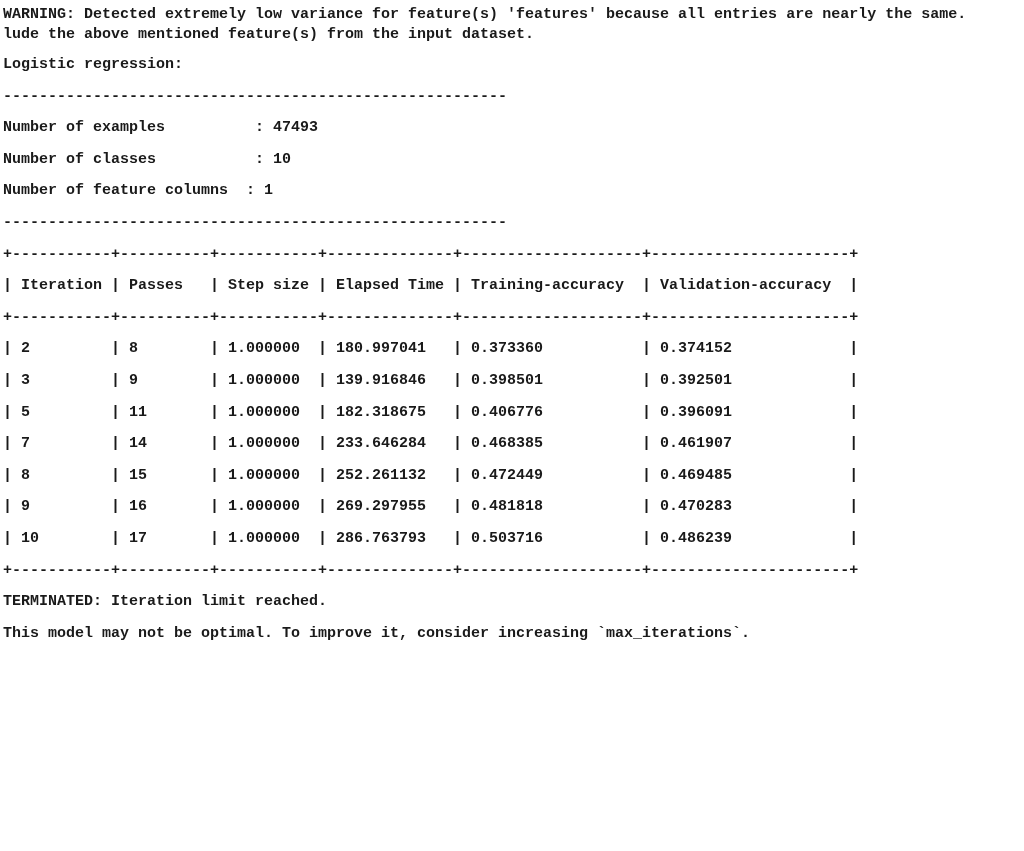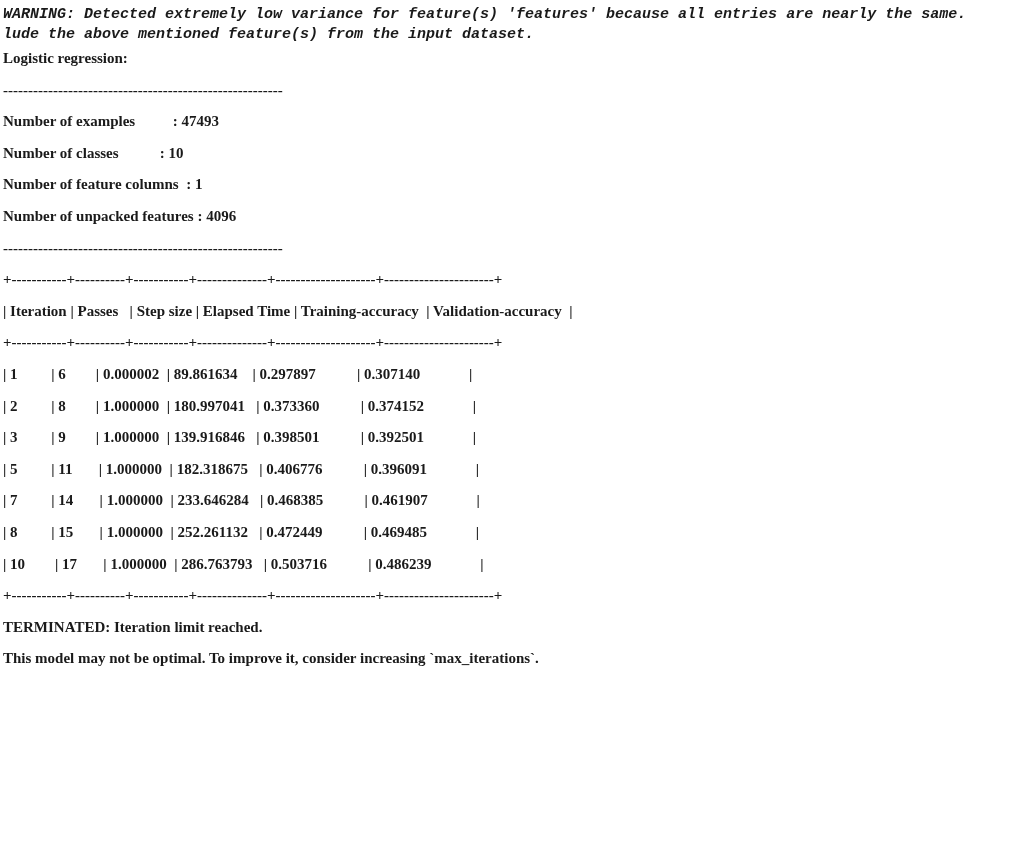--- a/index.html
+++ b/index.html
@@ -15,23 +15,22 @@
     font-size: 15px;
     font-weight: bold;
     color: #1a1a1a;
     letter-spacing: 0;
   }
   .line {
     white-space: pre;
     line-height: 20px;
     height: 20px;
     margin-bottom: 11.6px;
-    font-family: Liberation Serif, serif;
   }
-  .para { margin-bottom: 3px; font-style: italic; }
+  .para { margin-bottom: 10px; }
   .para-line {
     white-space: pre;
     line-height: 20px;
     height: 20px;
   }
 </style>
 </head>
 <body>
 
 <div id="console">
@@ -42,36 +41,35 @@
   </div>
 
   <div class="line">Logistic regression:</div>
 
   <div class="line">--------------------------------------------------------</div>
 
   <div id="stats-container">
       <div class="line">Number of examples          : 47493</div>
       <div class="line">Number of classes           : 10</div>
       <div class="line">Number of feature columns  : 1</div>
-      <div class="line">Number of unpacked features : 4096</div>
     </div>
 
 
   <div class="line">--------------------------------------------------------</div>
 
   <div id="table-container">
       <div class="line">+-----------+----------+-----------+--------------+--------------------+----------------------+</div>
       <div class="line">| Iteration | Passes   | Step size | Elapsed Time | Training-accuracy  | Validation-accuracy  |</div>
       <div class="line">+-----------+----------+-----------+--------------+--------------------+----------------------+</div>
-      <div class="line">| 1         | 6        | 0.000002  | 89.861634    | 0.297897           | 0.307140             |</div>
       <div class="line">| 2         | 8        | 1.000000  | 180.997041   | 0.373360           | 0.374152             |</div>
       <div class="line">| 3         | 9        | 1.000000  | 139.916846   | 0.398501           | 0.392501             |</div>
       <div class="line">| 5         | 11       | 1.000000  | 182.318675   | 0.406776           | 0.396091             |</div>
       <div class="line">| 7         | 14       | 1.000000  | 233.646284   | 0.468385           | 0.461907             |</div>
       <div class="line">| 8         | 15       | 1.000000  | 252.261132   | 0.472449           | 0.469485             |</div>
+      <div class="line">| 9         | 16       | 1.000000  | 269.297955   | 0.481818           | 0.470283             |</div>
       <div class="line">| 10        | 17       | 1.000000  | 286.763793   | 0.503716           | 0.486239             |</div>
       <div class="line">+-----------+----------+-----------+--------------+--------------------+----------------------+</div>
     </div>
 
   <div class="line">TERMINATED: Iteration limit reached.</div>
 
   <div class="line">This model may not be optimal. To improve it, consider increasing `max_iterations`.</div>
 
 </div>
 

